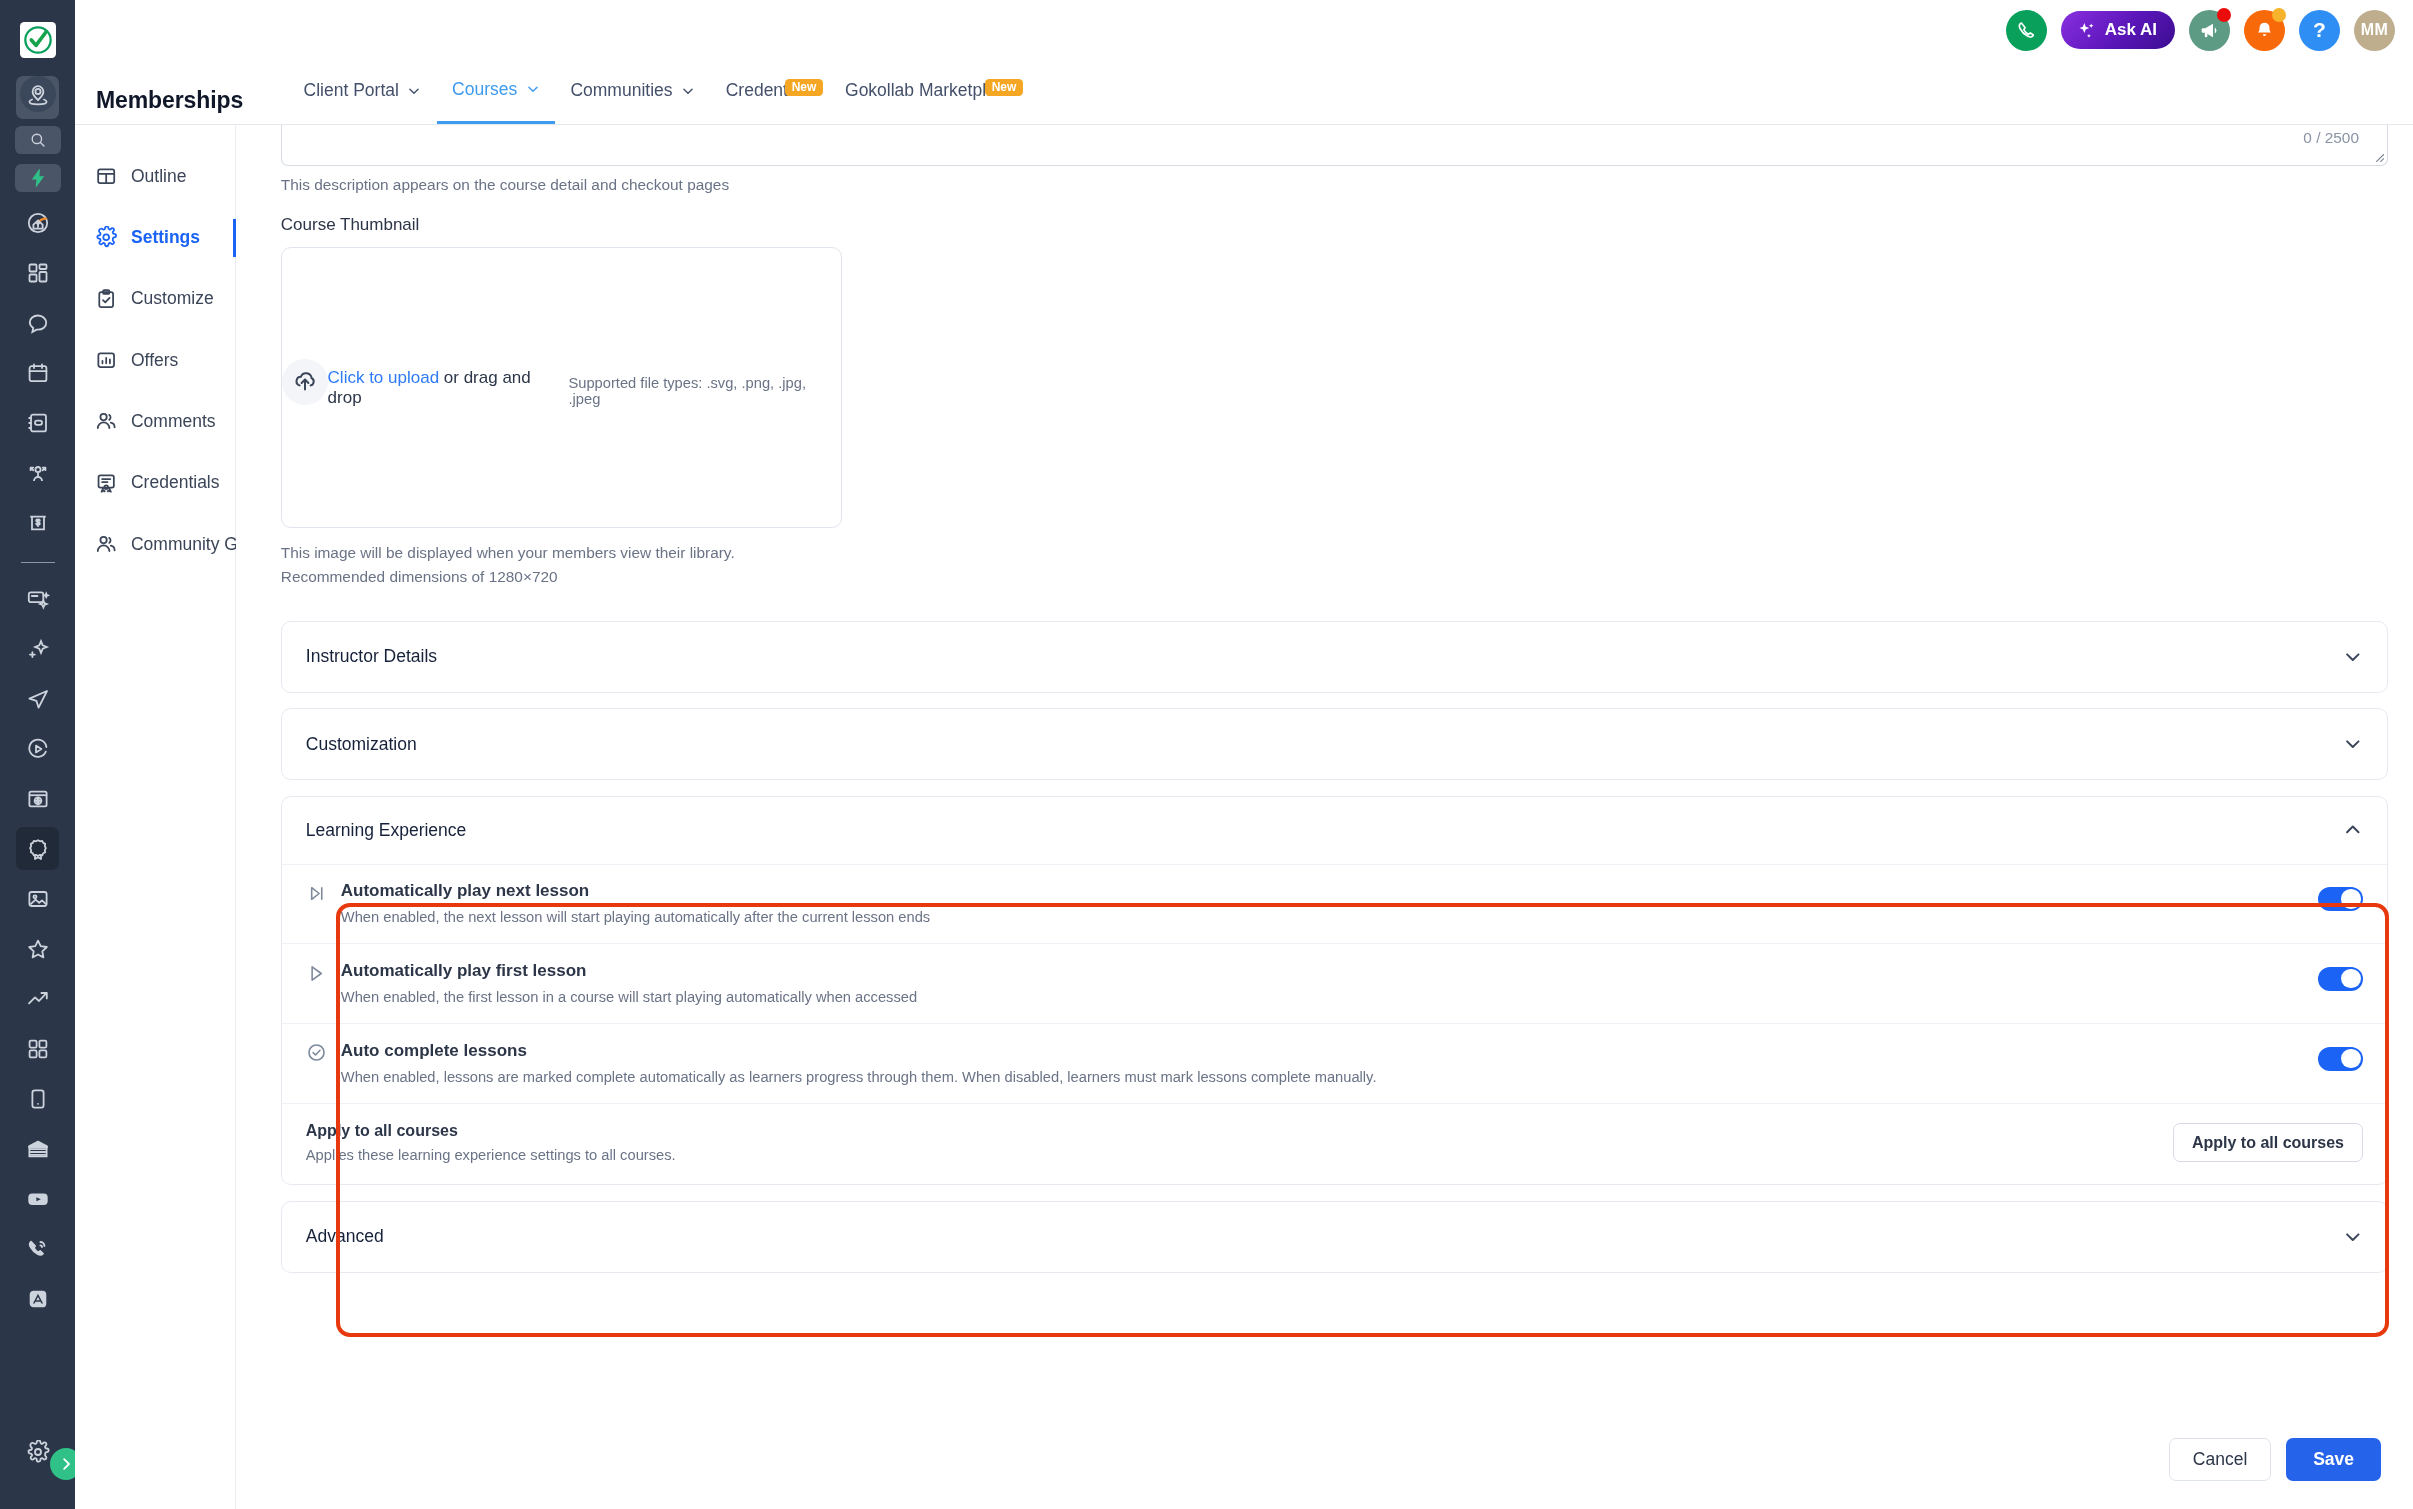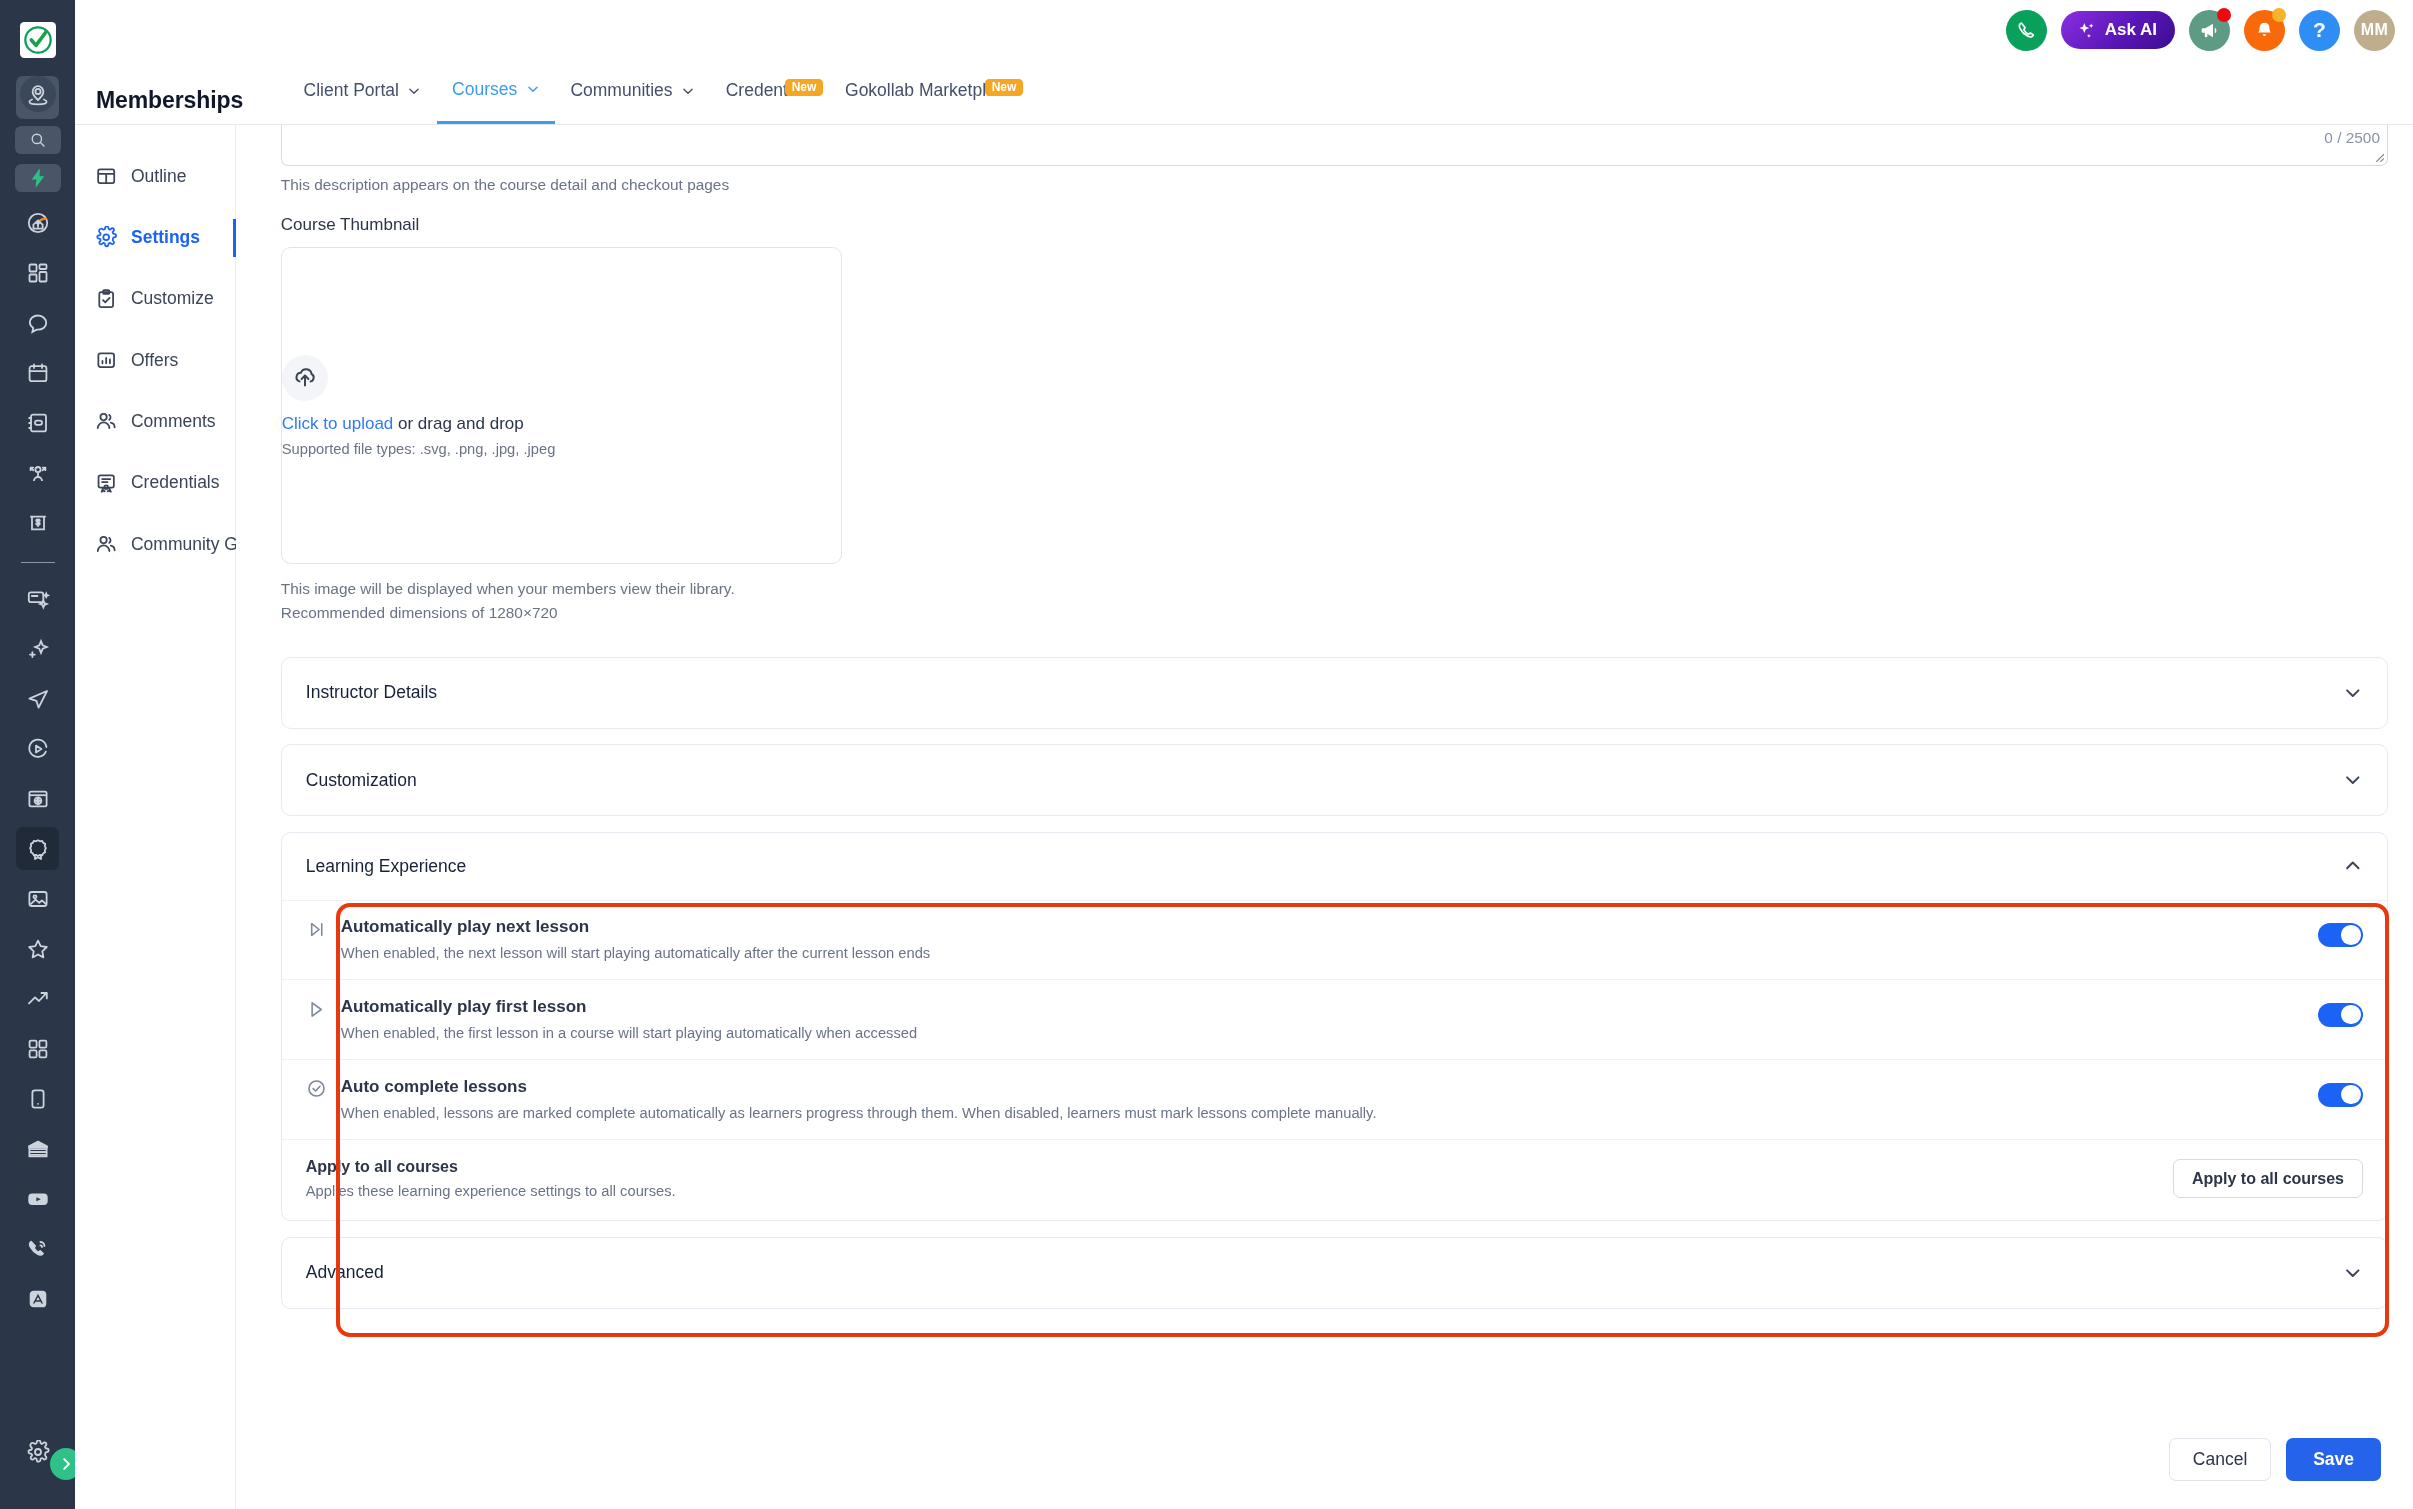--- a/index.html
+++ b/index.html
@@ -127,30 +127,30 @@
   
   .main { flex: 1; min-width: 0; overflow: hidden; position: relative; background: #fff; padding-left: 22.4px;}
   .content { padding: 0 25px 0 22.4px; }
 
   
   .desc-wrap { position: relative; margin-top: 0; }
   .desc-box {
     height: 41px; border: 1.4px solid #d6dbe4; border-bottom-left-radius: 7px; border-bottom-right-radius: 7px;
     border-top: none; position: relative; background: #fff; margin-top: 0;
   }
-  .desc-count { position: absolute; right: 7px; top: 4.2px; font-size: 15.4px; color: #8a93a4; }
+  .desc-count { position: absolute; right: 28px; top: 4.2px; font-size: 15.4px; color: #8a93a4; }
   .resize-grip { position: absolute; right: 2.8px; bottom: 2.8px; width: 12.6px; height: 12.6px; }
   .resize-grip svg { width: 12.6px; height: 12.6px; stroke: #7b8494; stroke-width: 1.6; }
   .field-help { font-size: 15.4px; color: #6a7386; margin-top: 9.8px; }
 
   .field-label { font-size: 17px; color: #2c3648; margin-top: 21px; margin-bottom: 12.6px; font-weight: 400;}
 
   .upload-box {
-    width: 561px; height: 317px; border: 1.4px solid #e0e4ec; border-radius: 9.8px;
-    display: flex; flex-direction: column; justify-content: center; background: #fff;
+    width: 561px; height: 281px; border: 1.4px solid #e0e4ec; border-radius: 9.8px;
+    display: flex; flex-direction: row; align-items: center; justify-content: center; background: #fff;
   }
   .upload-icon-wrap {
     width: 46px; height: 46px; border-radius: 50%; background: #f3f5f9;
     display: flex; align-items: center; justify-content: center; margin-bottom: 12.6px;
   }
   .upload-icon-wrap svg { width: 24px; height: 24px; stroke: #3b4558; stroke-width: 2; fill: none; }
   .upload-line1 { font-size: 17px; color: #2c3648; }
   .upload-line1 a { color: #2f7bf6; text-decoration: none; font-weight: 500; }
   .upload-line2 { font-size: 14.7px; color: #6a7386; margin-top: 7px; }
   .upload-help { font-size: 15.4px; color: #6a7386; margin-top: 12.6px; line-height: 1.55; }

